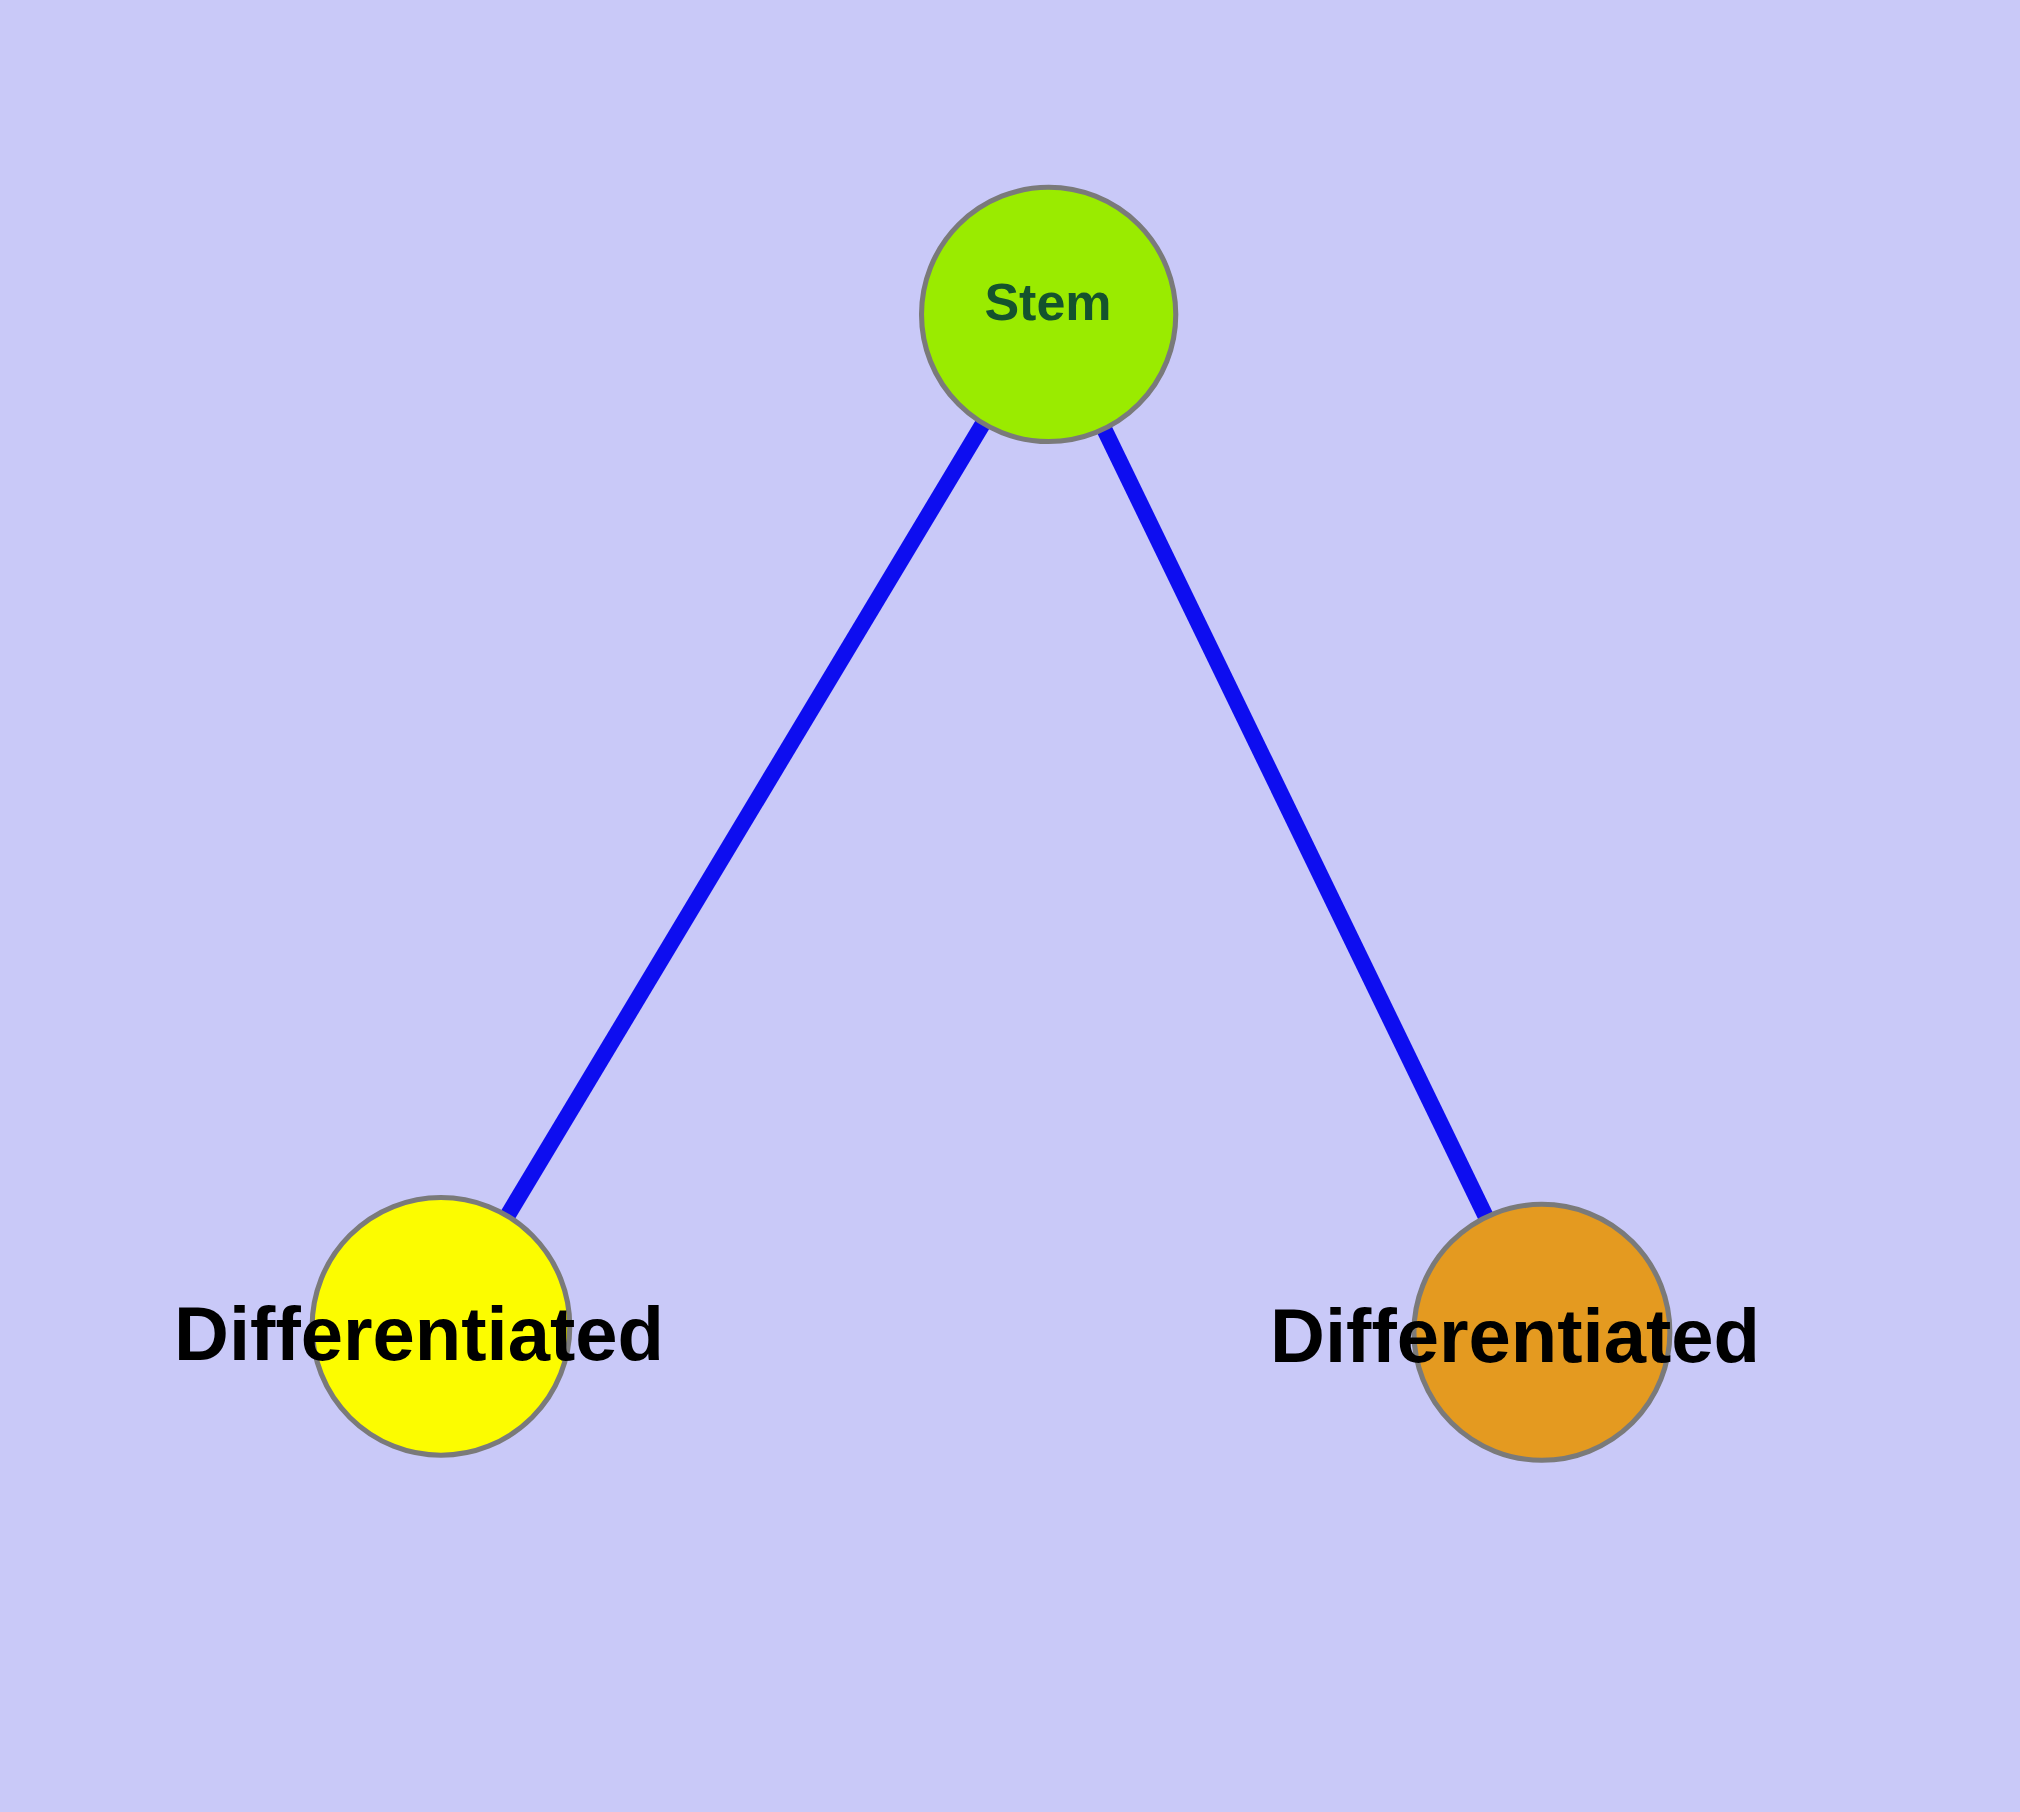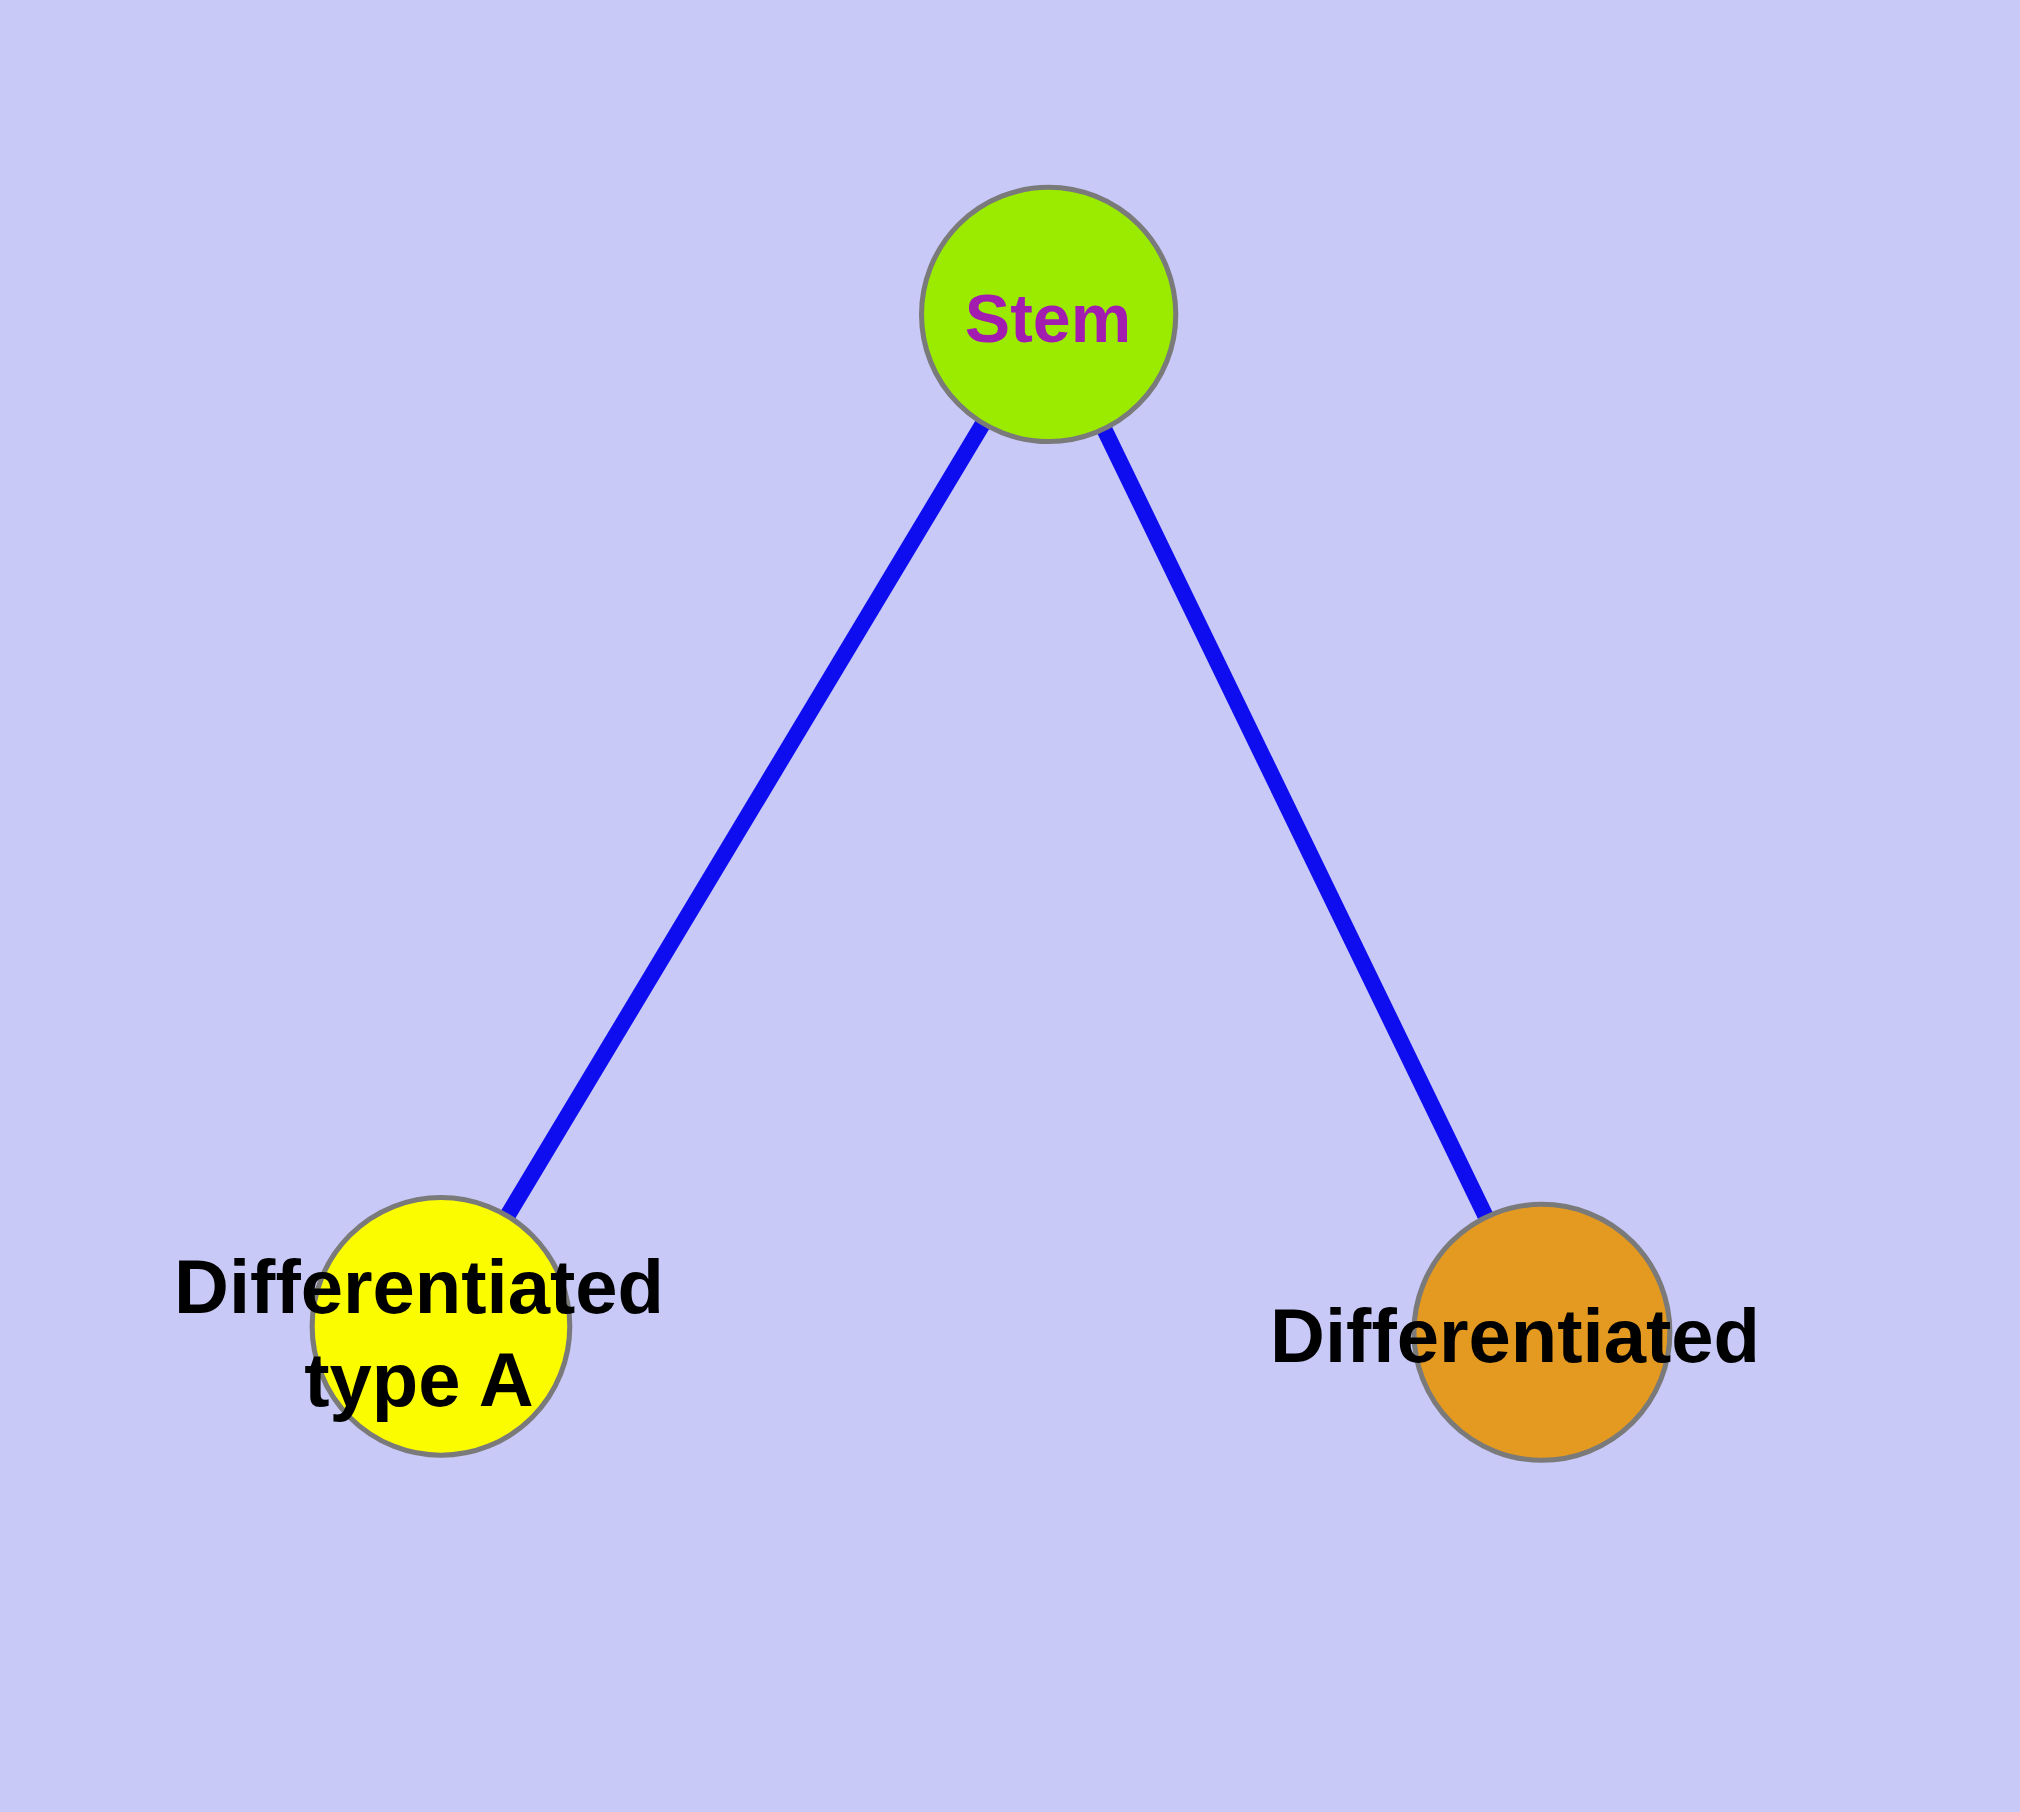--- a/index.html
+++ b/index.html
@@ -48,25 +48,24 @@
 
 <div id="canvas" style="width: 2021px; height: 1812px; background: rgb(201, 201, 248);">
   <svg id="graph-svg" xmlns="http://www.w3.org/2000/svg" viewBox="0 0 2384 2138">
       <line x1="1237" y1="371" x2="520" y2="1565" stroke="#0d0df0" stroke-width="19"></line>
       <line x1="1237" y1="371" x2="1819" y2="1572" stroke="#0d0df0" stroke-width="19"></line>
       <circle cx="1237" cy="371" r="150" fill="#9aeb00" stroke="#7a7a7a" stroke-width="6"></circle>
       <circle cx="520" cy="1565" r="152" fill="#fcfc00" stroke="#7a7a7a" stroke-width="6"></circle>
       <circle cx="1819" cy="1572" r="151" fill="#e49a20" stroke="#7a7a7a" stroke-width="6"></circle>
     </svg>
   <div id="labels">
-      <div class="node-label" style="left: 1048px; top: 318px; color: #a21caf; font-size: 68px; line-height: 93px;">
+      <div class="node-label" style="left: 1048px; top: 302px; color: #14532d; font-size: 52px; line-height: 93px;">
         <span class="label-line">Stem</span>
       </div>
       <div class="node-label" style="left: 419px; top: 1333px; color: rgb(0, 0, 0); font-size: 76px; line-height: 93px;">
         <span class="label-line">Differentiated</span>
-        <span class="label-line">type A</span>
       </div>
       <div class="node-label" style="left: 1515px; top: 1335px; color: rgb(0, 0, 0); font-size: 76px; line-height: 93px;">
         <span class="label-line">Differentiated</span>
       </div>
     </div>
 </div>
 
 
 </body></html>

